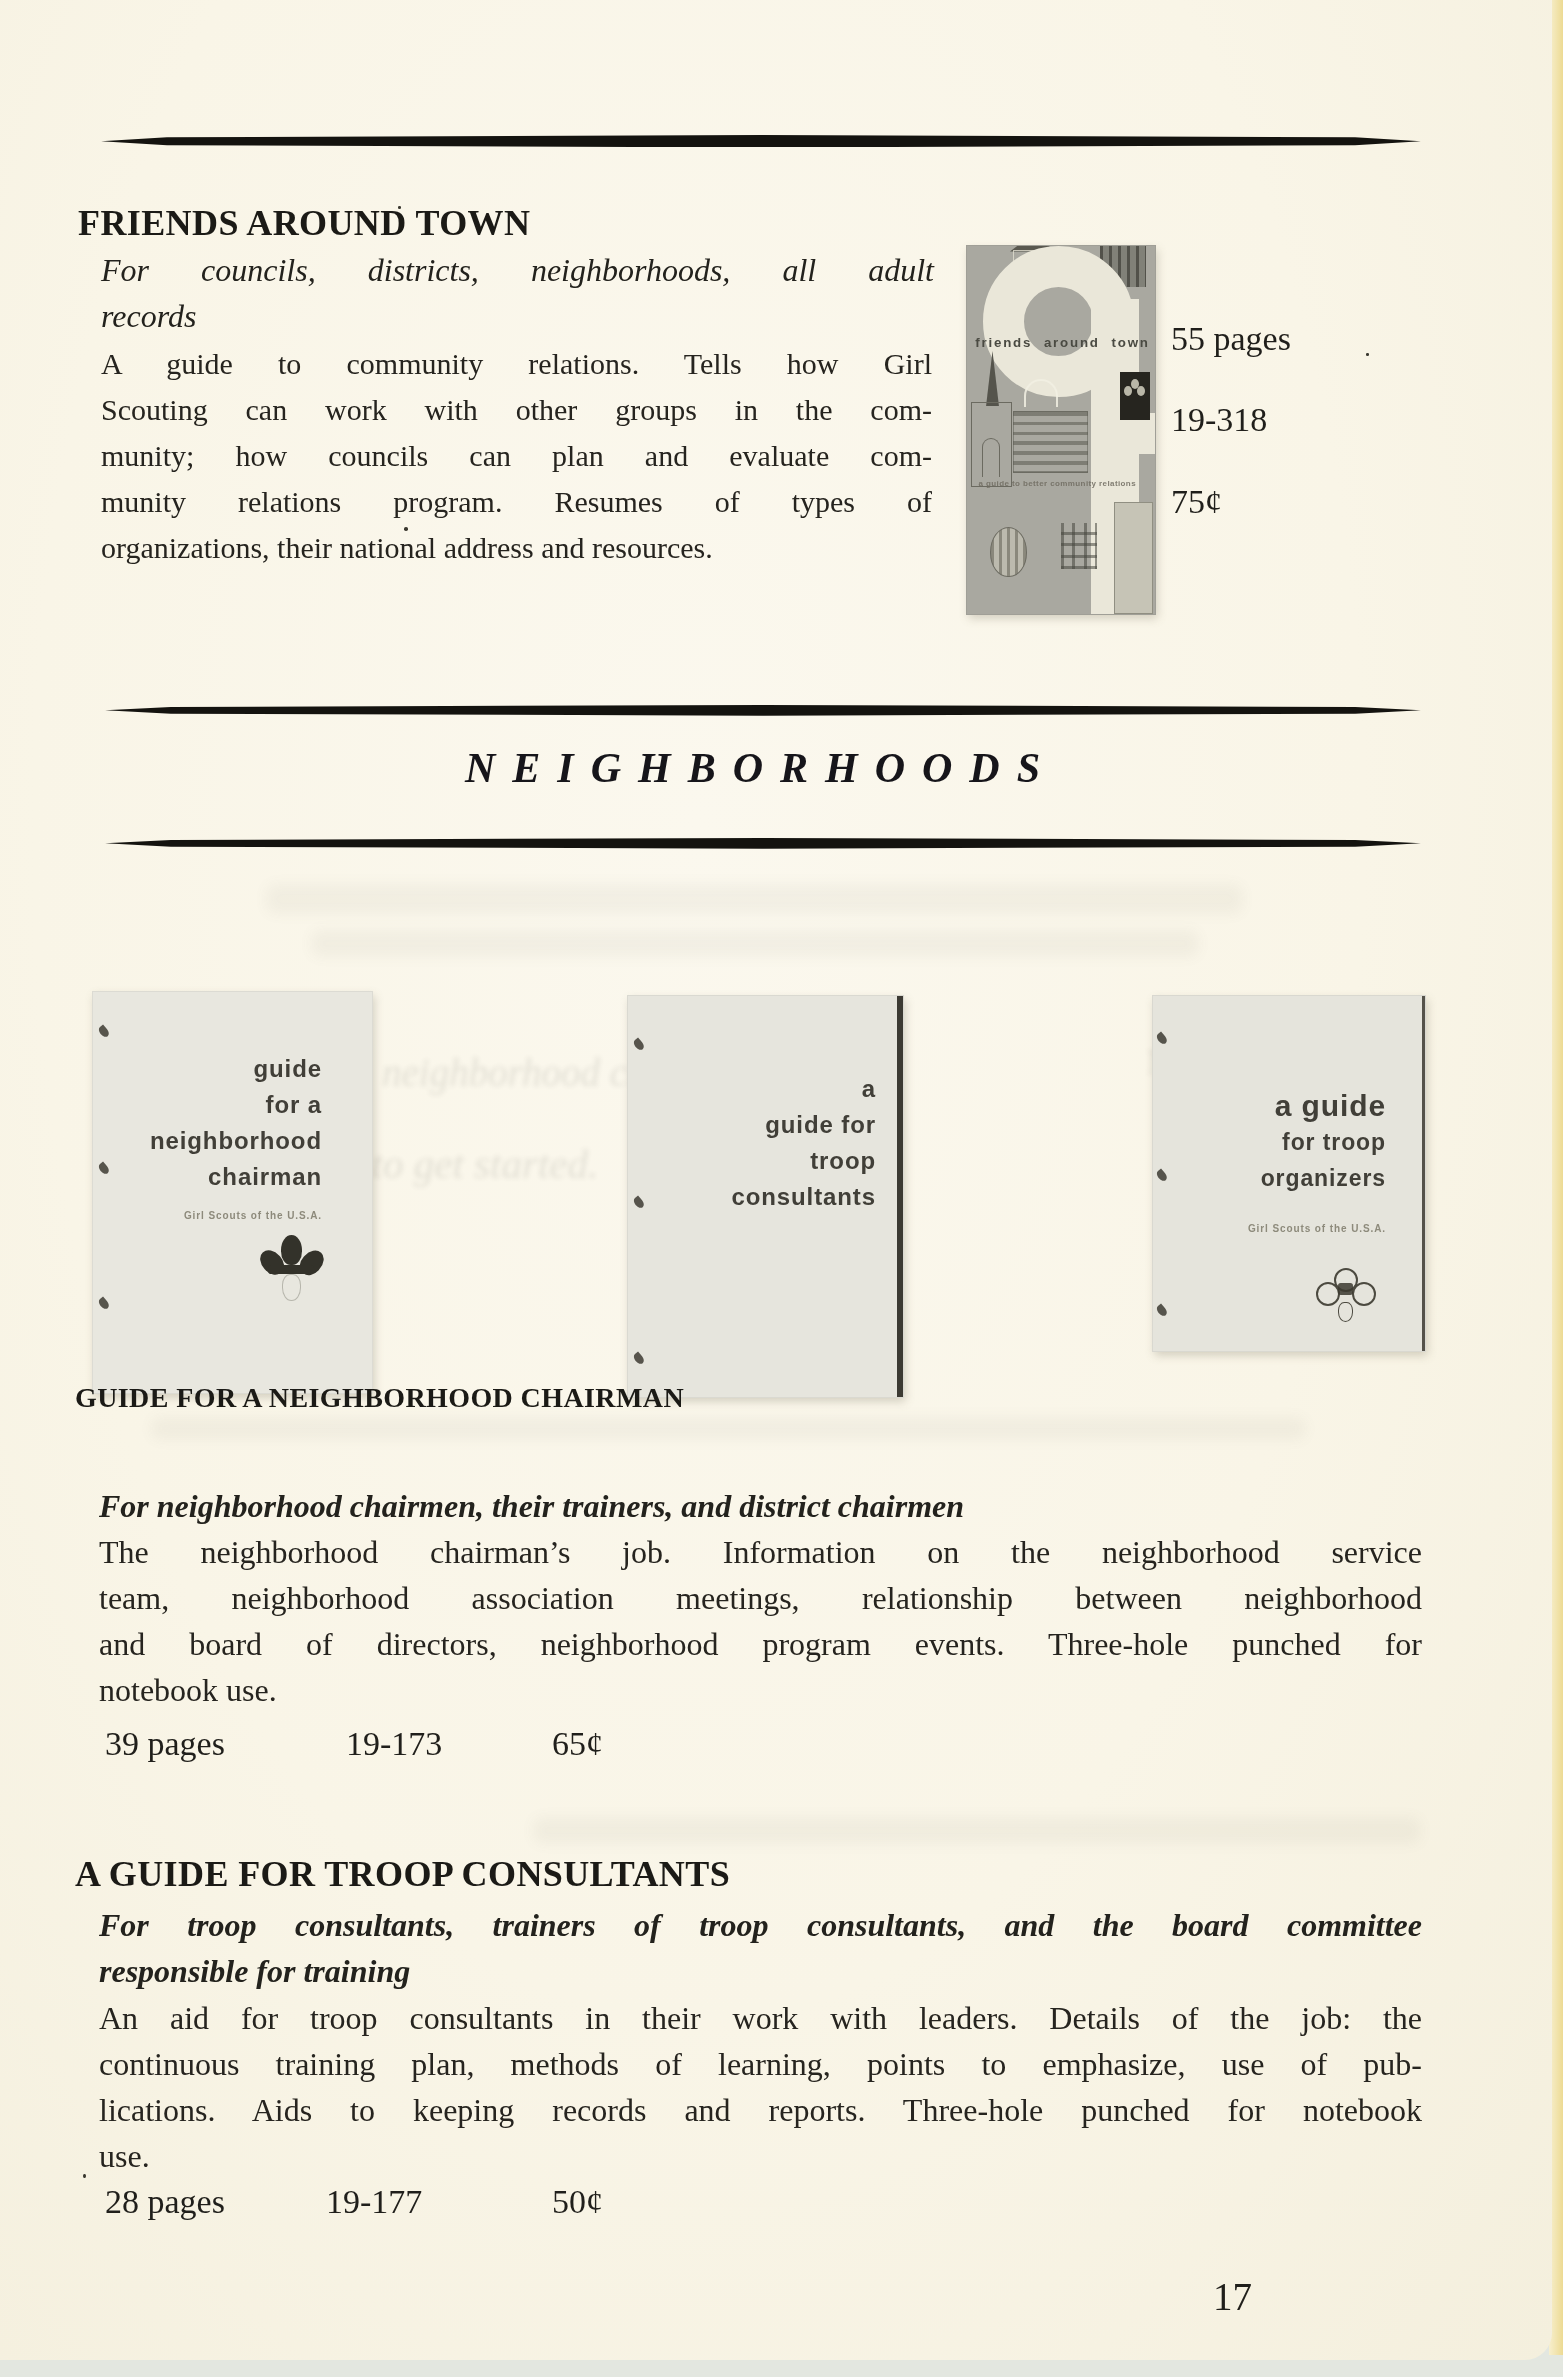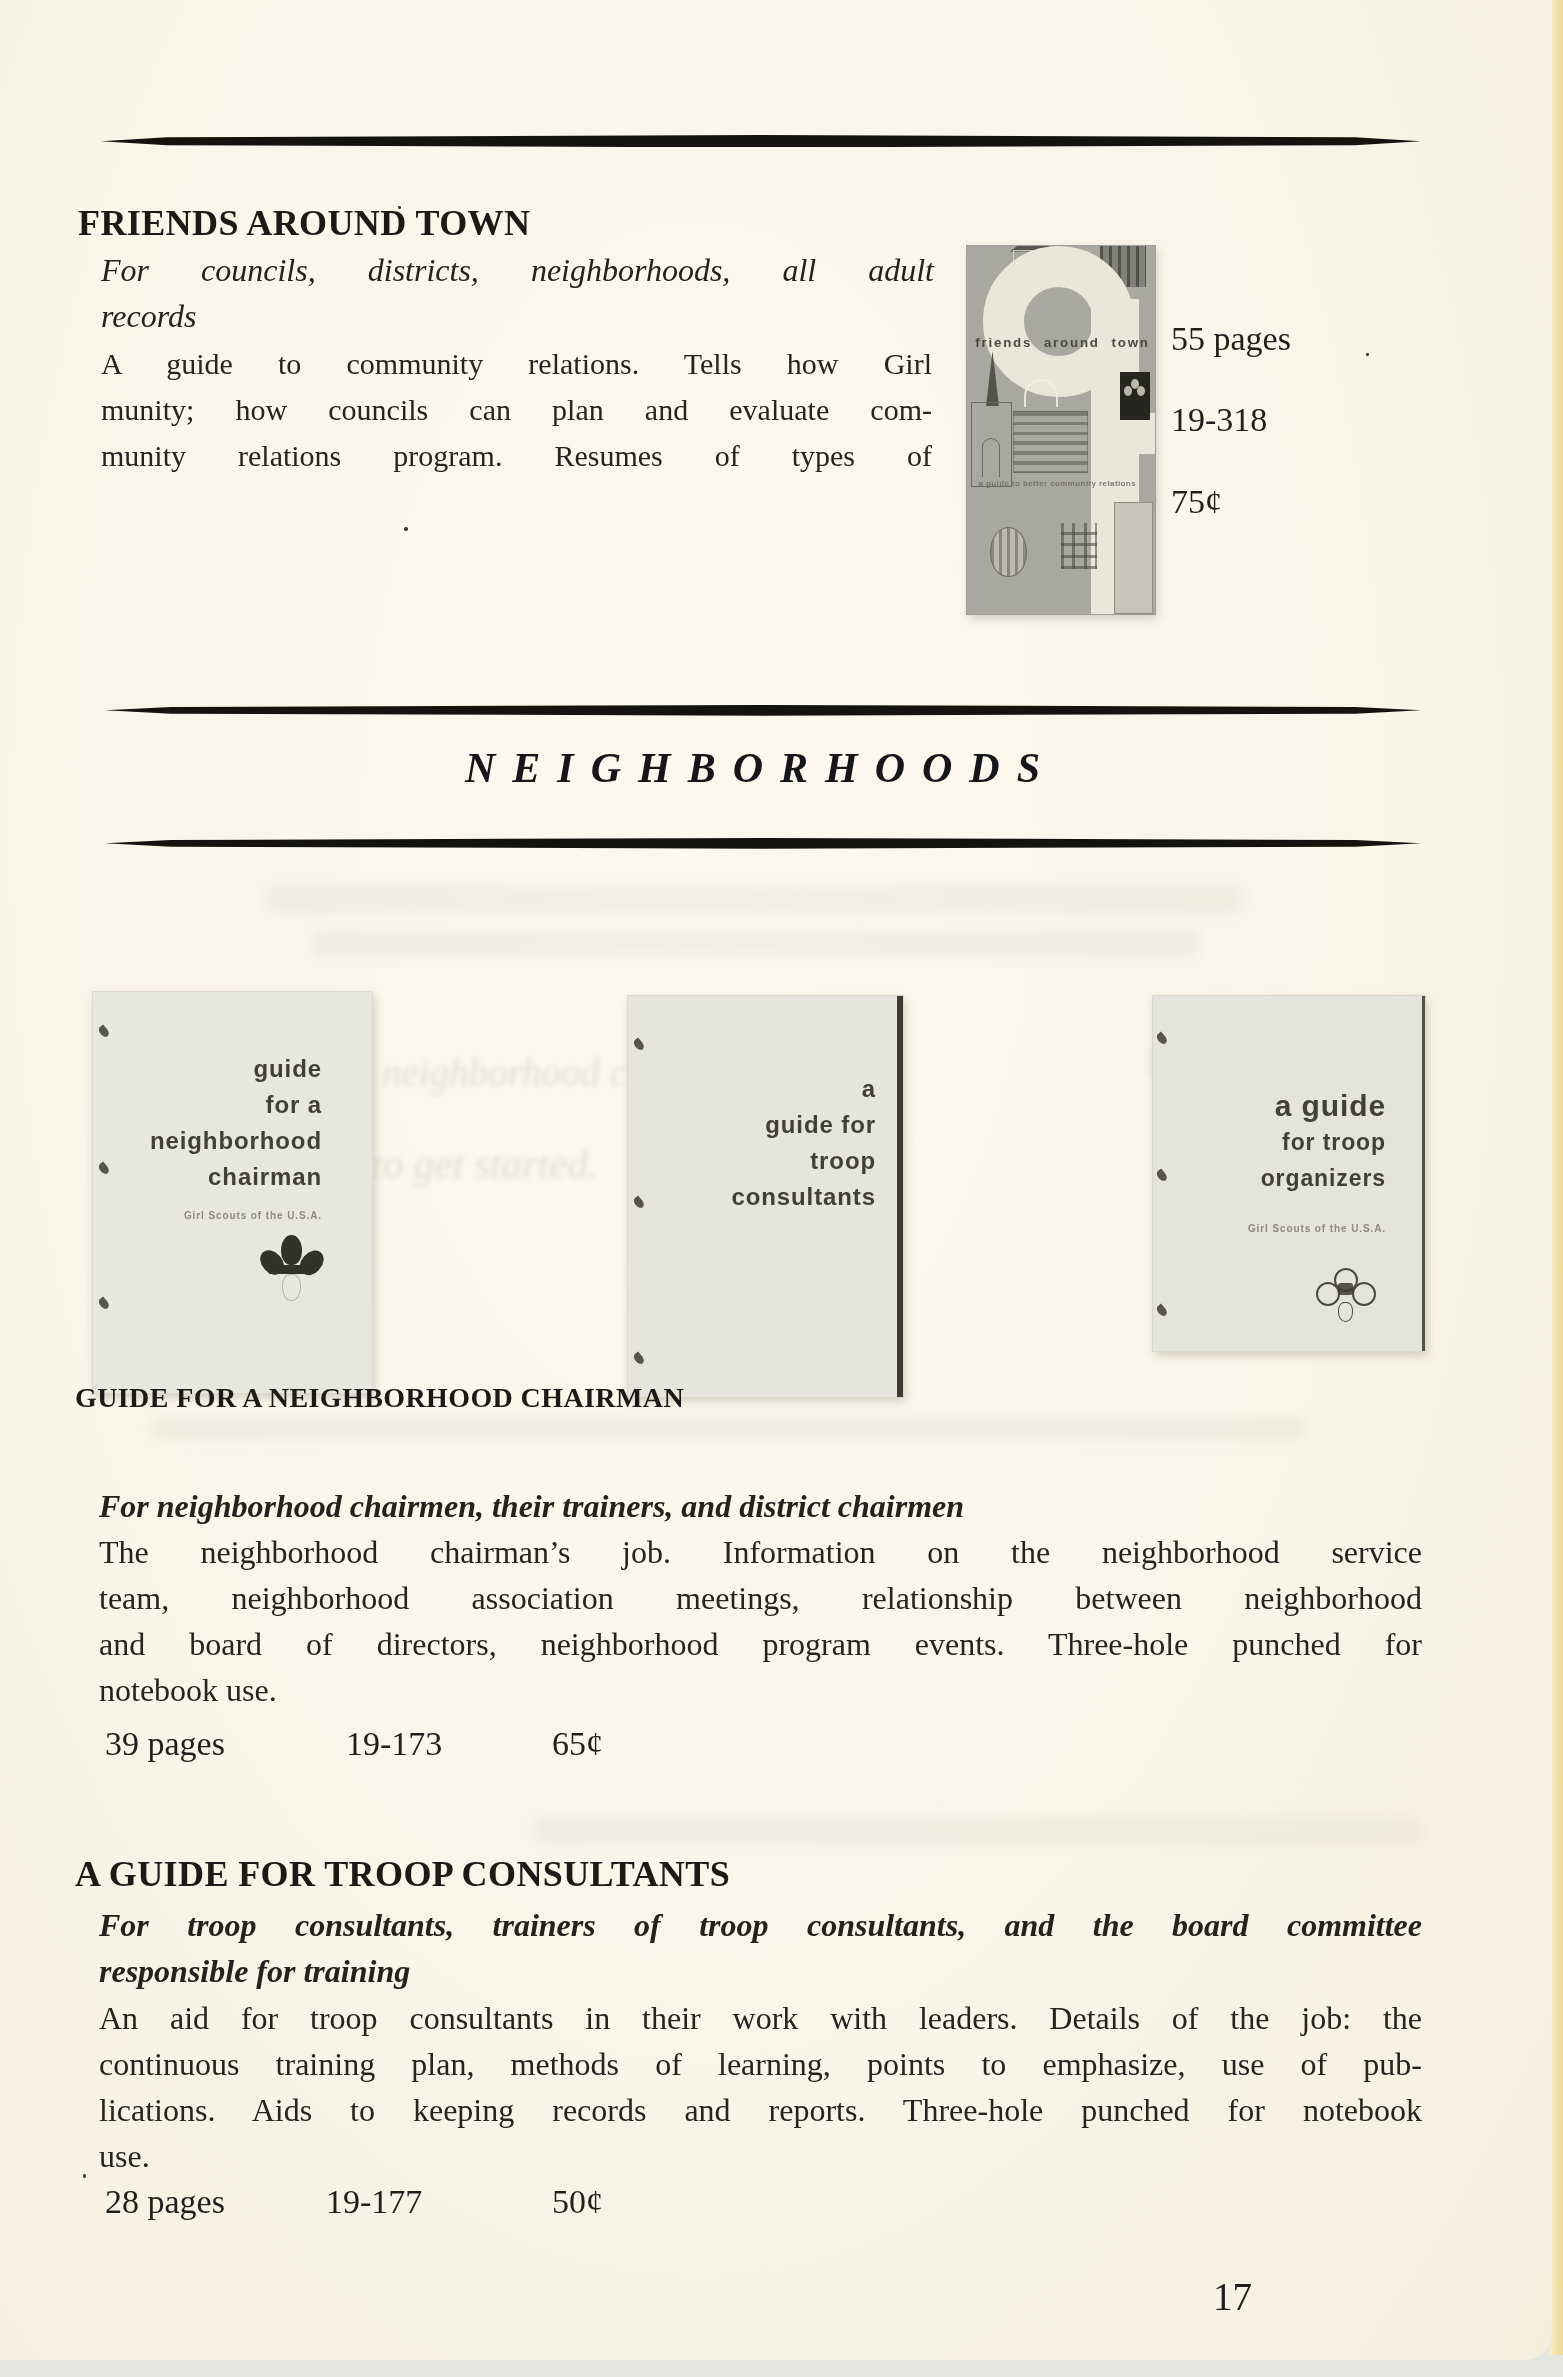--- a/index.html
+++ b/index.html
@@ -101,22 +101,24 @@
 
   <div class="h1" style="left:78px;top:202px;">FRIENDS AROUND TOWN</div>
 
   <div style="position:absolute;left:101px;top:247px;width:833px;">
     <div class="iline jline">For councils, districts, neighborhoods, all adult</div>
     <div class="iline">records</div>
   </div>
 
   <div style="position:absolute;left:101px;top:341px;width:831px;">
     <div class="bline jline">A guide to community relations. Tells how Girl</div>
+    <div class="bline jline">Scouting can work with other groups in the com-</div>
     <div class="bline jline">munity; how councils can plan and evaluate com-</div>
     <div class="bline jline">munity relations program. Resumes of types of</div>
+    <div class="bline">organizations, their national address and resources.</div>
   </div>
 
   <div class="fat-cover cover" style="left:966px;top:245px;width:188px;height:368px;">
     <div class="roof"></div>
     <div class="roofhouse"></div>
     <div class="darkblock"></div>
     <div class="fat-ring"></div>
     <div class="fat-stem"></div>
     <div class="fat-bar"></div>
     <div class="spire"></div>

